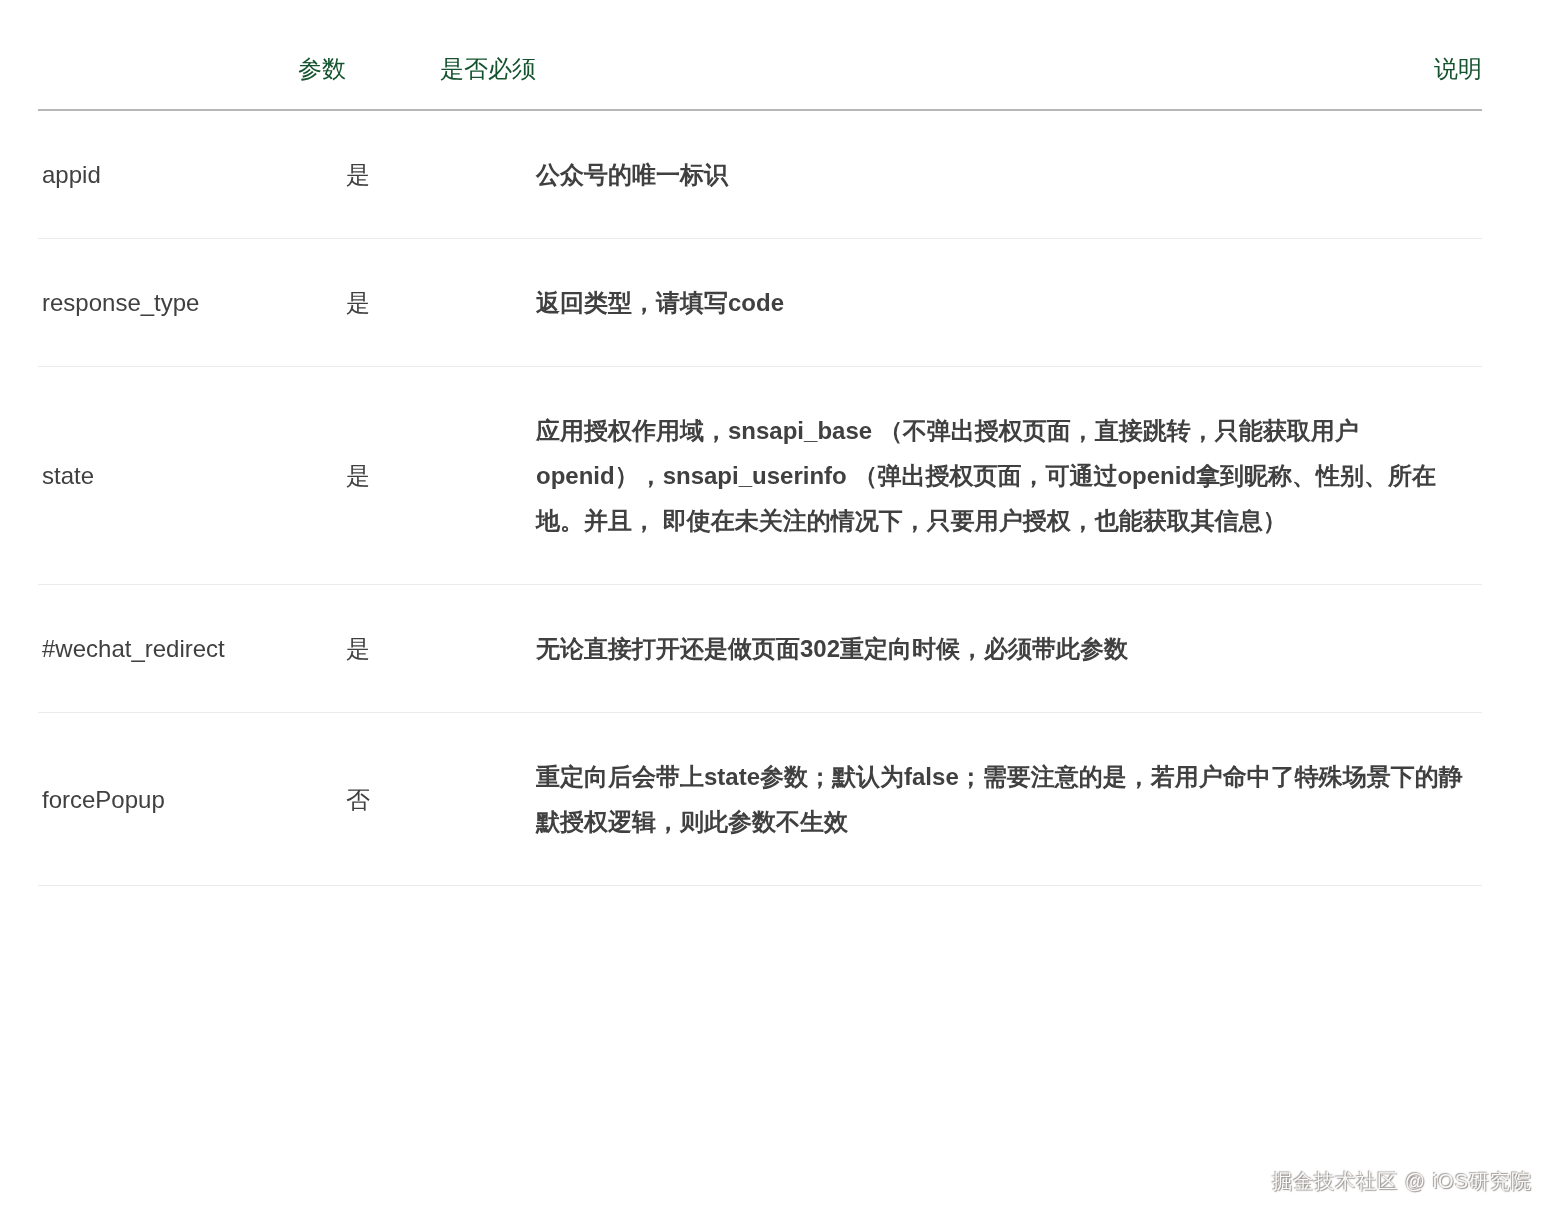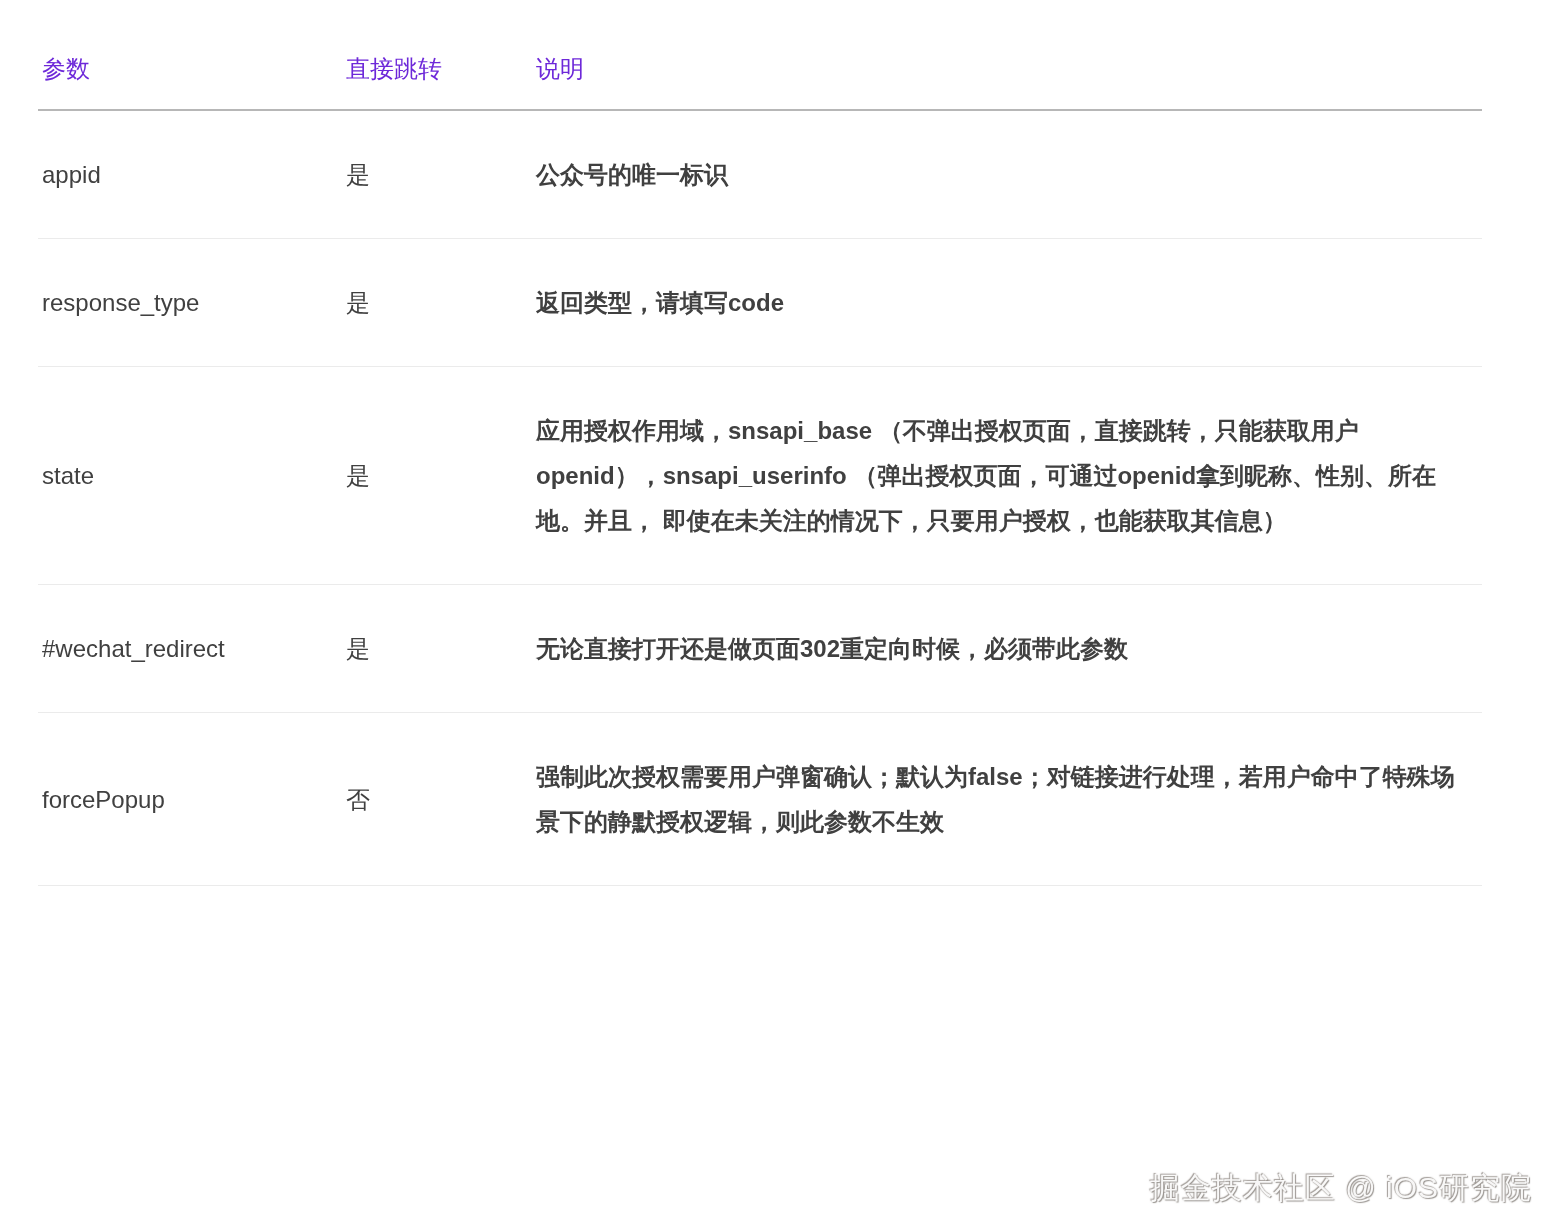--- a/index.html
+++ b/index.html
@@ -23,25 +23,25 @@
   }
   table.params-table {
     width: 100%;
     border-collapse: collapse;
     table-layout: fixed;
   }
   col.c-param    { width: 308px; }
   col.c-required { width: 190px; }
   col.c-desc     { width: 946px; }
   table.params-table th {
-    text-align: left;
+    text-align: right;
     font-weight: 400;
     font-size: 24px;
     line-height: 45px;
-    color: #6d28d9;
+    color: #14532d;
     padding: 46px 0 18px 0;
     border-bottom: 2px solid #b7b7b7;
     vertical-align: middle;
   }
   table.params-table th:first-child,
   table.params-table td:first-child {
     padding-left: 4px;
   }
   table.params-table td {
     font-size: 24px;
@@ -53,21 +53,21 @@
     text-align: left;
   }
   table.params-table td.desc {
     padding-right: 4px;
     font-weight: bold;
   }
   .watermark {
     position: absolute;
     top: 1168px;
     right: 24px;
-    font-size: 30px;
+    font-size: 20px;
     letter-spacing: 1px;
     color: rgba(255, 255, 255, 0.92);
     text-shadow:
       -1px -1px 1px rgba(150, 145, 140, 0.85),
        1px  1px 1px rgba(125, 120, 115, 0.75),
        0px  0px 2px rgba(160, 155, 150, 0.5);
     white-space: nowrap;
     user-select: none;
   }
 </style>
@@ -78,21 +78,21 @@
   <div class="table-wrap">
     <table class="params-table">
       <colgroup>
         <col class="c-param">
         <col class="c-required">
         <col class="c-desc">
       </colgroup>
       <thead>
         <tr>
           <th>参数</th>
-          <th>直接跳转</th>
+          <th>是否必须</th>
           <th>说明</th>
         </tr>
       </thead>
       <tbody>
         <tr>
           <td>appid</td>
           <td>是</td>
           <td class="desc">公众号的唯一标识</td>
         </tr>
         <tr>
@@ -106,20 +106,20 @@
           <td class="desc">应用授权作用域，snsapi_base （不弹出授权页面，直接跳转，只能获取用户openid），snsapi_userinfo （弹出授权页面，可通过openid拿到昵称、性别、所在地。并且， 即使在未关注的情况下，只要用户授权，也能获取其信息）</td>
         </tr>
         <tr>
           <td>#wechat_redirect</td>
           <td>是</td>
           <td class="desc">无论直接打开还是做页面302重定向时候，必须带此参数</td>
         </tr>
         <tr>
           <td>forcePopup</td>
           <td>否</td>
-          <td class="desc">强制此次授权需要用户弹窗确认；默认为false；对链接进行处理，若用户命中了特殊场景下的静默授权逻辑，则此参数不生效</td>
+          <td class="desc">重定向后会带上state参数；默认为false；需要注意的是，若用户命中了特殊场景下的静默授权逻辑，则此参数不生效</td>
         </tr>
       </tbody>
     </table>
   </div>
 
   <div class="watermark">掘金技术社区 @ iOS研究院</div>
 </div>
 
 </body></html>

